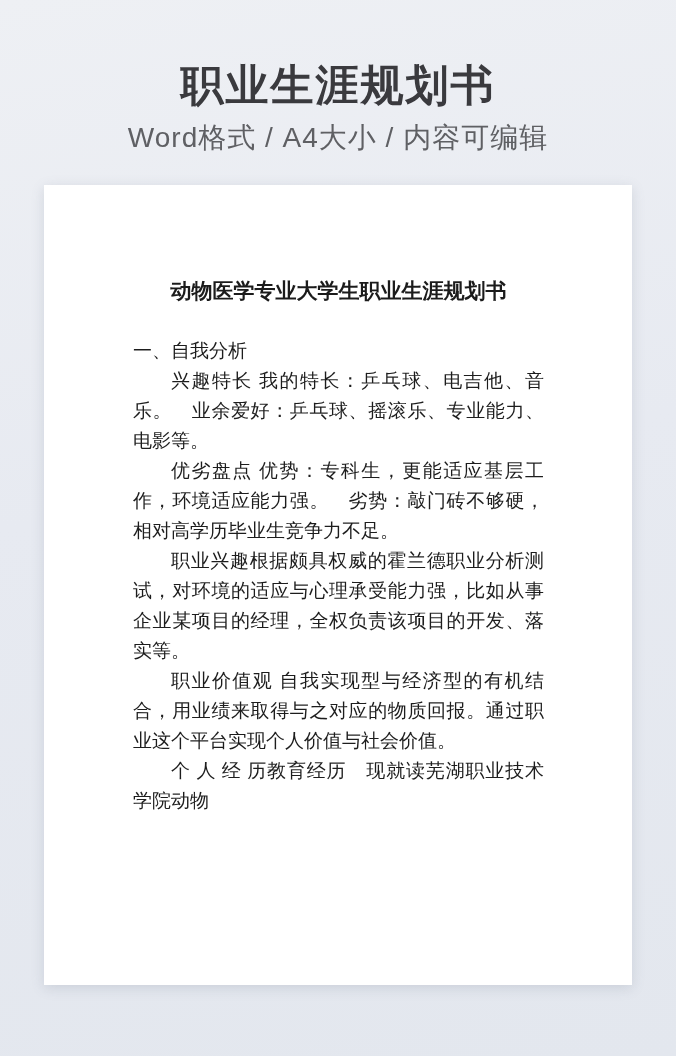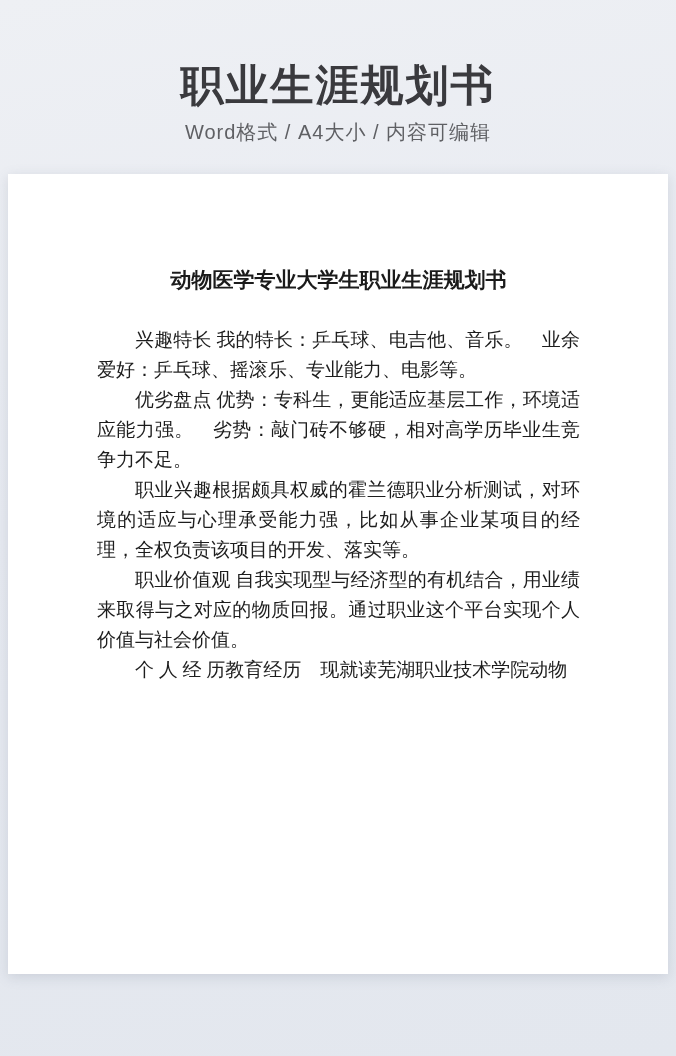--- a/index.html
+++ b/index.html
@@ -18,27 +18,27 @@
   }
   .header-title {
     font-size: 43px;
     font-weight: 700;
     color: #3a3a3e;
     letter-spacing: 2px;
     line-height: 1.1;
   }
   .header-subtitle {
     margin-top: 10px;
-    font-size: 20px;
+    font-size: 28px;
     font-weight: 400;
     color: #5f6064;
     letter-spacing: 1px;
   }
   .a4-page {
-    width: 660px;
+    width: 588px;
     height: 800px;
     background: #ffffff;
     margin: 28px auto 0 auto;
     box-shadow: 0 3px 12px rgba(90, 100, 120, 0.18);
     padding: 90px 88px 0 89px;
   }
   .doc-title {
     font-family: "Liberation Serif", "DejaVu Serif", serif;
     font-size: 21px;
     font-weight: 700;
@@ -66,19 +66,20 @@
 <body>
 
 <div class="header">
   <div class="header-title">职业生涯规划书</div>
   <div class="header-subtitle">Word格式 / A4大小 / 内容可编辑</div>
 </div>
 
 <div class="a4-page">
   <div class="doc-title">动物医学专业大学生职业生涯规划书</div>
   <div class="doc-body">
+    <p class="doc-section-heading">一、自我分析</p>
     <p class="doc-paragraph">兴趣特长 我的特长：乒乓球、电吉他、音乐。　业余爱好：乒乓球、摇滚乐、专业能力、电影等。</p>
     <p class="doc-paragraph">优劣盘点 优势：专科生，更能适应基层工作，环境适应能力强。　劣势：敲门砖不够硬，相对高学历毕业生竞争力不足。</p>
     <p class="doc-paragraph">职业兴趣根据颇具权威的霍兰德职业分析测试，对环境的适应与心理承受能力强，比如从事企业某项目的经理，全权负责该项目的开发、落实等。</p>
     <p class="doc-paragraph">职业价值观 自我实现型与经济型的有机结合，用业绩来取得与之对应的物质回报。通过职业这个平台实现个人价值与社会价值。</p>
     <p class="doc-paragraph">个 人 经 历教育经历　现就读芜湖职业技术学院动物</p>
   </div>
 </div>
 
 </body></html>

